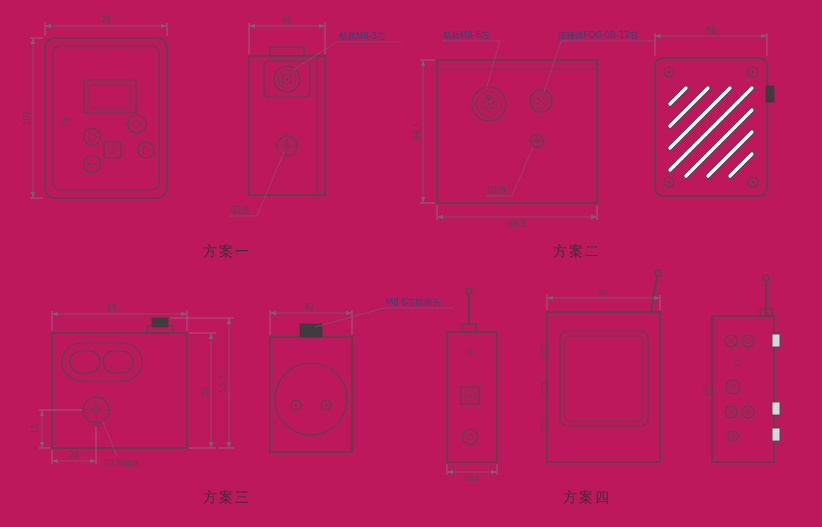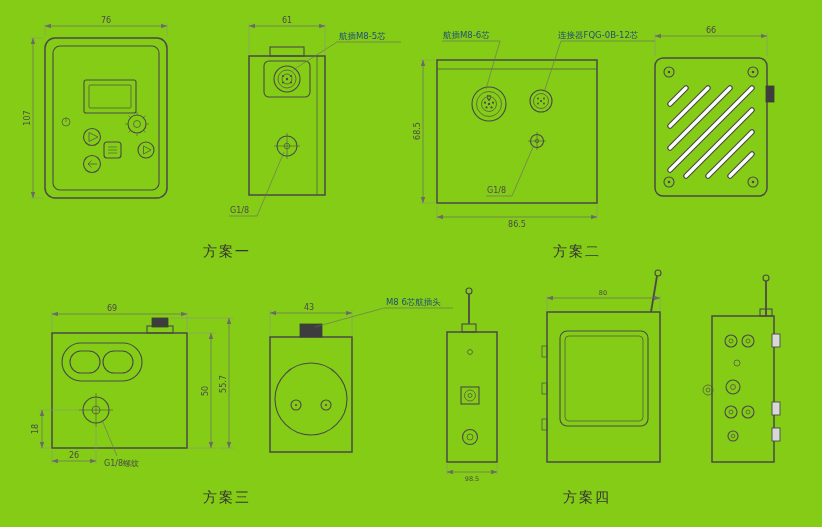--- a/index.html
+++ b/index.html
@@ -1,17 +1,17 @@
 <!DOCTYPE html>
 <html><head>
 <meta charset="utf-8">
 <style>
   html,body{margin:0;padding:0;background:#ffffff;}
   body{width:822px;height:527px;overflow:hidden;}
-  .canvas{position:relative;width:822px;height:527px;background:#84cc16;}
+  .canvas{position:relative;width:822px;height:527px;background:#be185d;}
   svg{display:block;}
   .ln{fill:none;stroke:#4a4a4a;stroke-width:1.1;}
   .thick{stroke-width:1.5;}
   .thin{stroke-width:0.7;}
   .dark{fill:#3d3d3d;stroke:#3d3d3d;stroke-width:0.8;}
   .tab{fill:#d8d8d8;stroke:#4a4a4a;stroke-width:0.9;}
   .ant{stroke:#4a4a4a;stroke-width:1.8;fill:none;}
   .ext{stroke:#909090;stroke-width:0.55;fill:none;}
   .dim{stroke:#6a6a6a;stroke-width:0.7;fill:none;marker-start:url(#arr);marker-end:url(#arr);}
   .leader{stroke:#6a6a6a;stroke-width:0.6;fill:none;}

